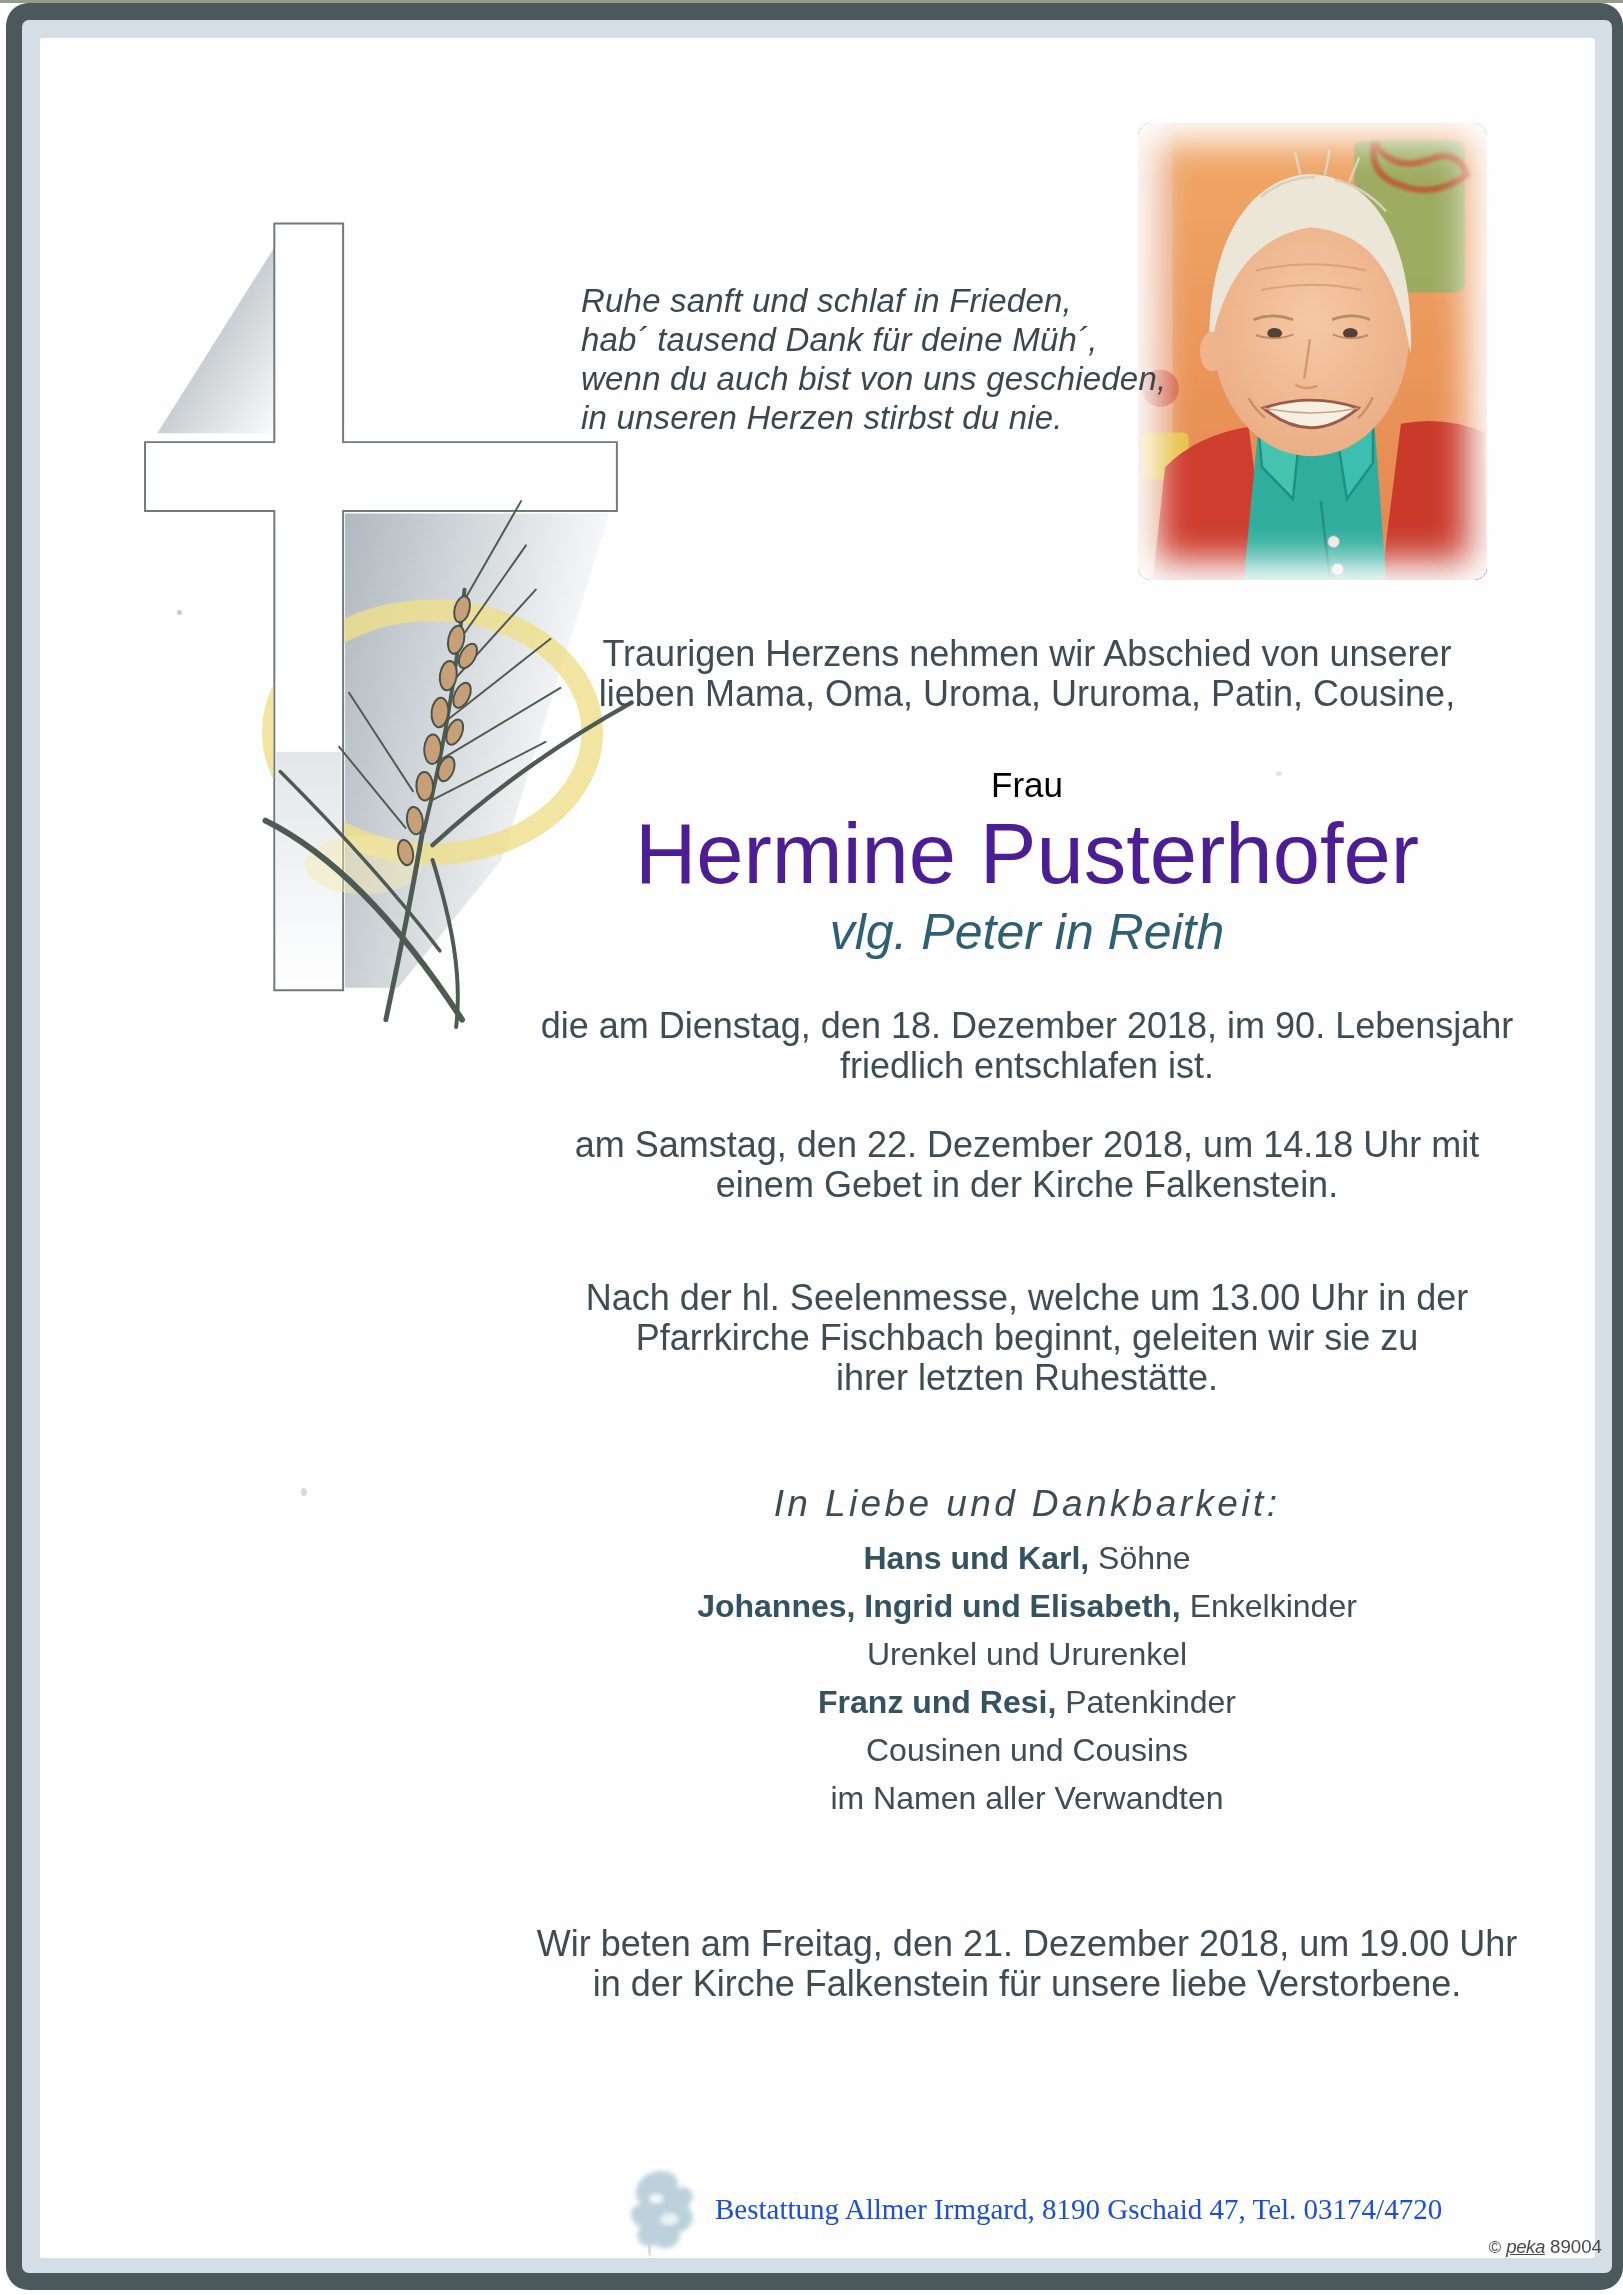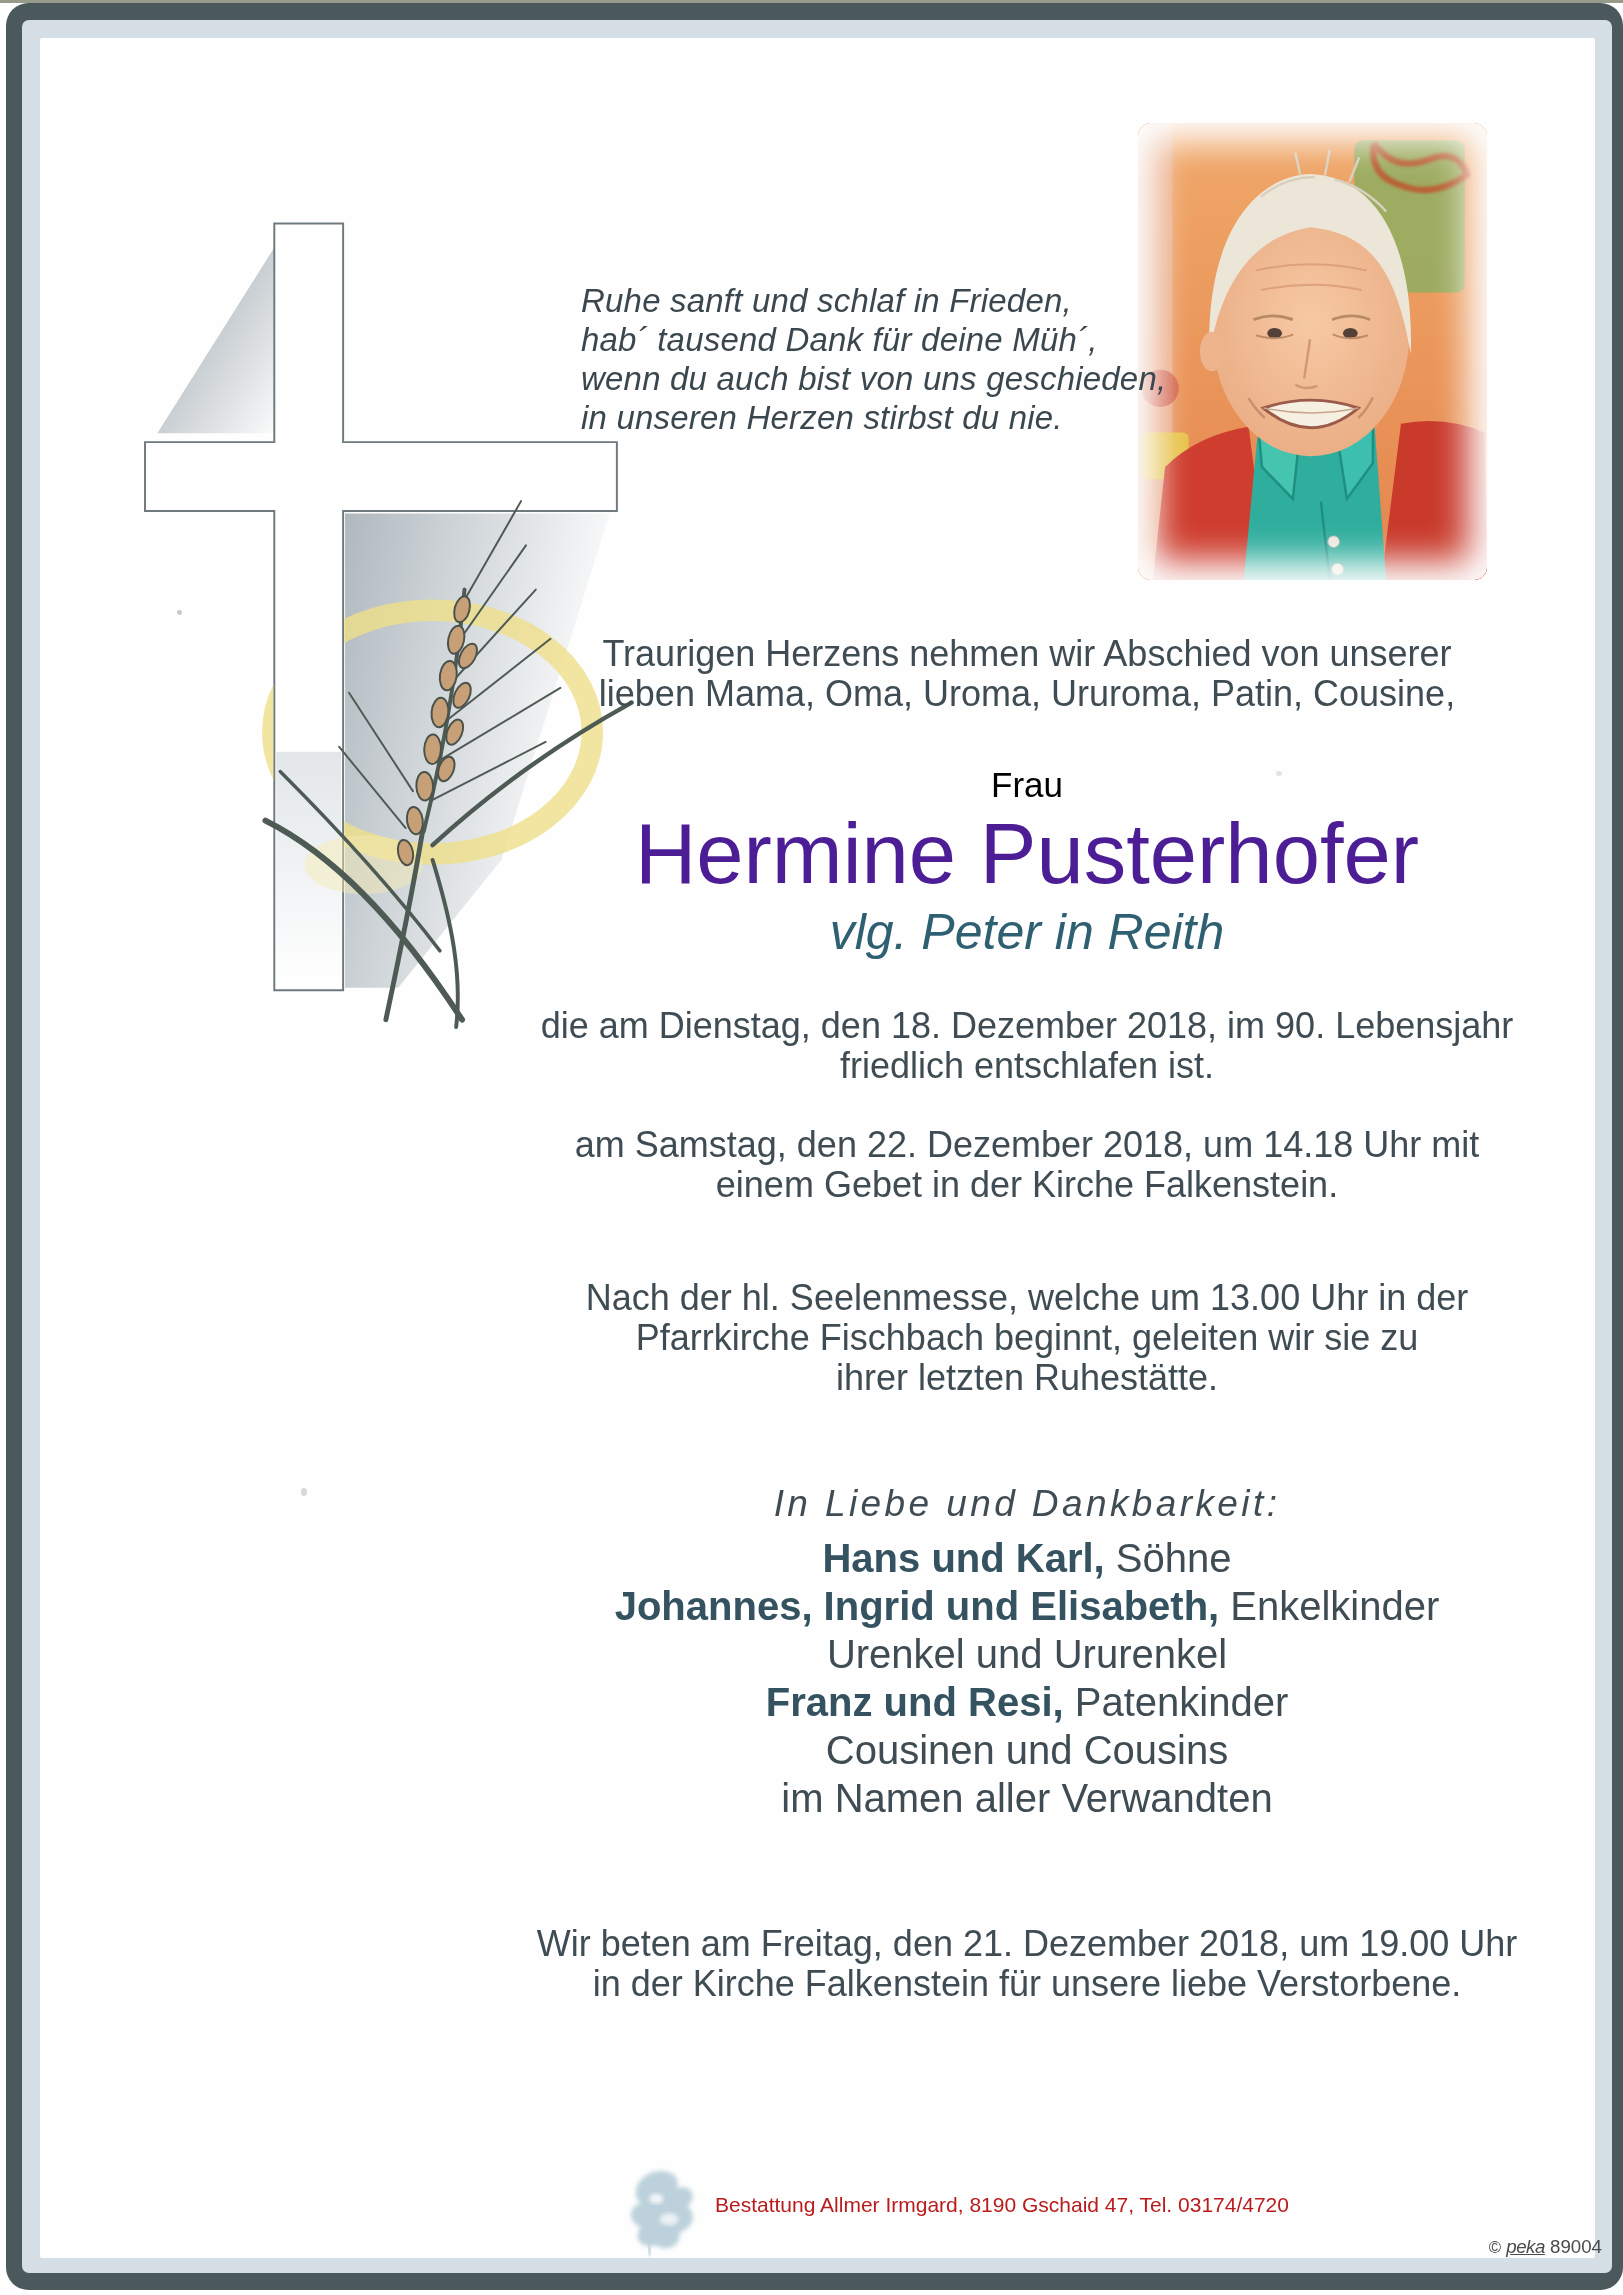--- a/index.html
+++ b/index.html
@@ -35,26 +35,26 @@
                  font-size:85px;line-height:1.05;color:#4c1d95;z-index:5;}
   .deceased-vulgo{position:absolute;left:521px;width:1012px;top:903px;text-align:center;
                   font-size:50px;font-style:italic;color:#2f6072;z-index:5;}
   .p-death{top:1006px;}
   .p-funeral{top:1125px;}
   .p-mass{top:1278px;}
   .closing{position:absolute;left:521px;width:1012px;top:1483px;text-align:center;
            font-size:37px;font-style:italic;letter-spacing:3.4px;color:#3f4c53;z-index:5;}
   .mourners{position:absolute;left:521px;width:1012px;top:1534px;text-align:center;
             color:#3f4c53;z-index:5;}
-  .mourner{font-size:40px;line-height:48px;}
+  .mourner{font-size:32px;line-height:48px;}
   .mourner .mnames{font-weight:bold;color:#34525f;}
   .p-prayer{top:1924px;}
   
-  .footer-text{position:absolute;left:715px;top:2193px;font-family:Liberation Sans, sans-serif;
-               font-size:21px;color:#b91c1c;z-index:5;}
+  .footer-text{position:absolute;left:715px;top:2193px;font-family:Liberation Serif, serif;
+               font-size:29px;color:#1d4ed8;z-index:5;}
   .footer-logo{position:absolute;left:620px;top:2166px;width:88px;height:91px;z-index:5;}
   .print-credit{position:absolute;left:1474px;top:2236px;width:128px;text-align:right;
                 font-size:18.7px;color:#4a4a4a;z-index:5;font-family:"Liberation Sans",sans-serif;}
   .print-credit .brand{font-weight:normal;font-style:italic;text-decoration:underline;letter-spacing:-0.5px;}
   .print-credit .copy{font-size:16.7px;}
   
   .cross-illo{position:absolute;left:118px;top:211px;width:521px;height:826px;z-index:4;}
   .photo-wrap{position:absolute;left:1138px;top:123px;width:349px;height:457px;z-index:4;
               border-radius:12.8px;overflow:hidden;}
   .photo-wrap .feather{position:absolute;inset:0;border-radius:12.8px;

